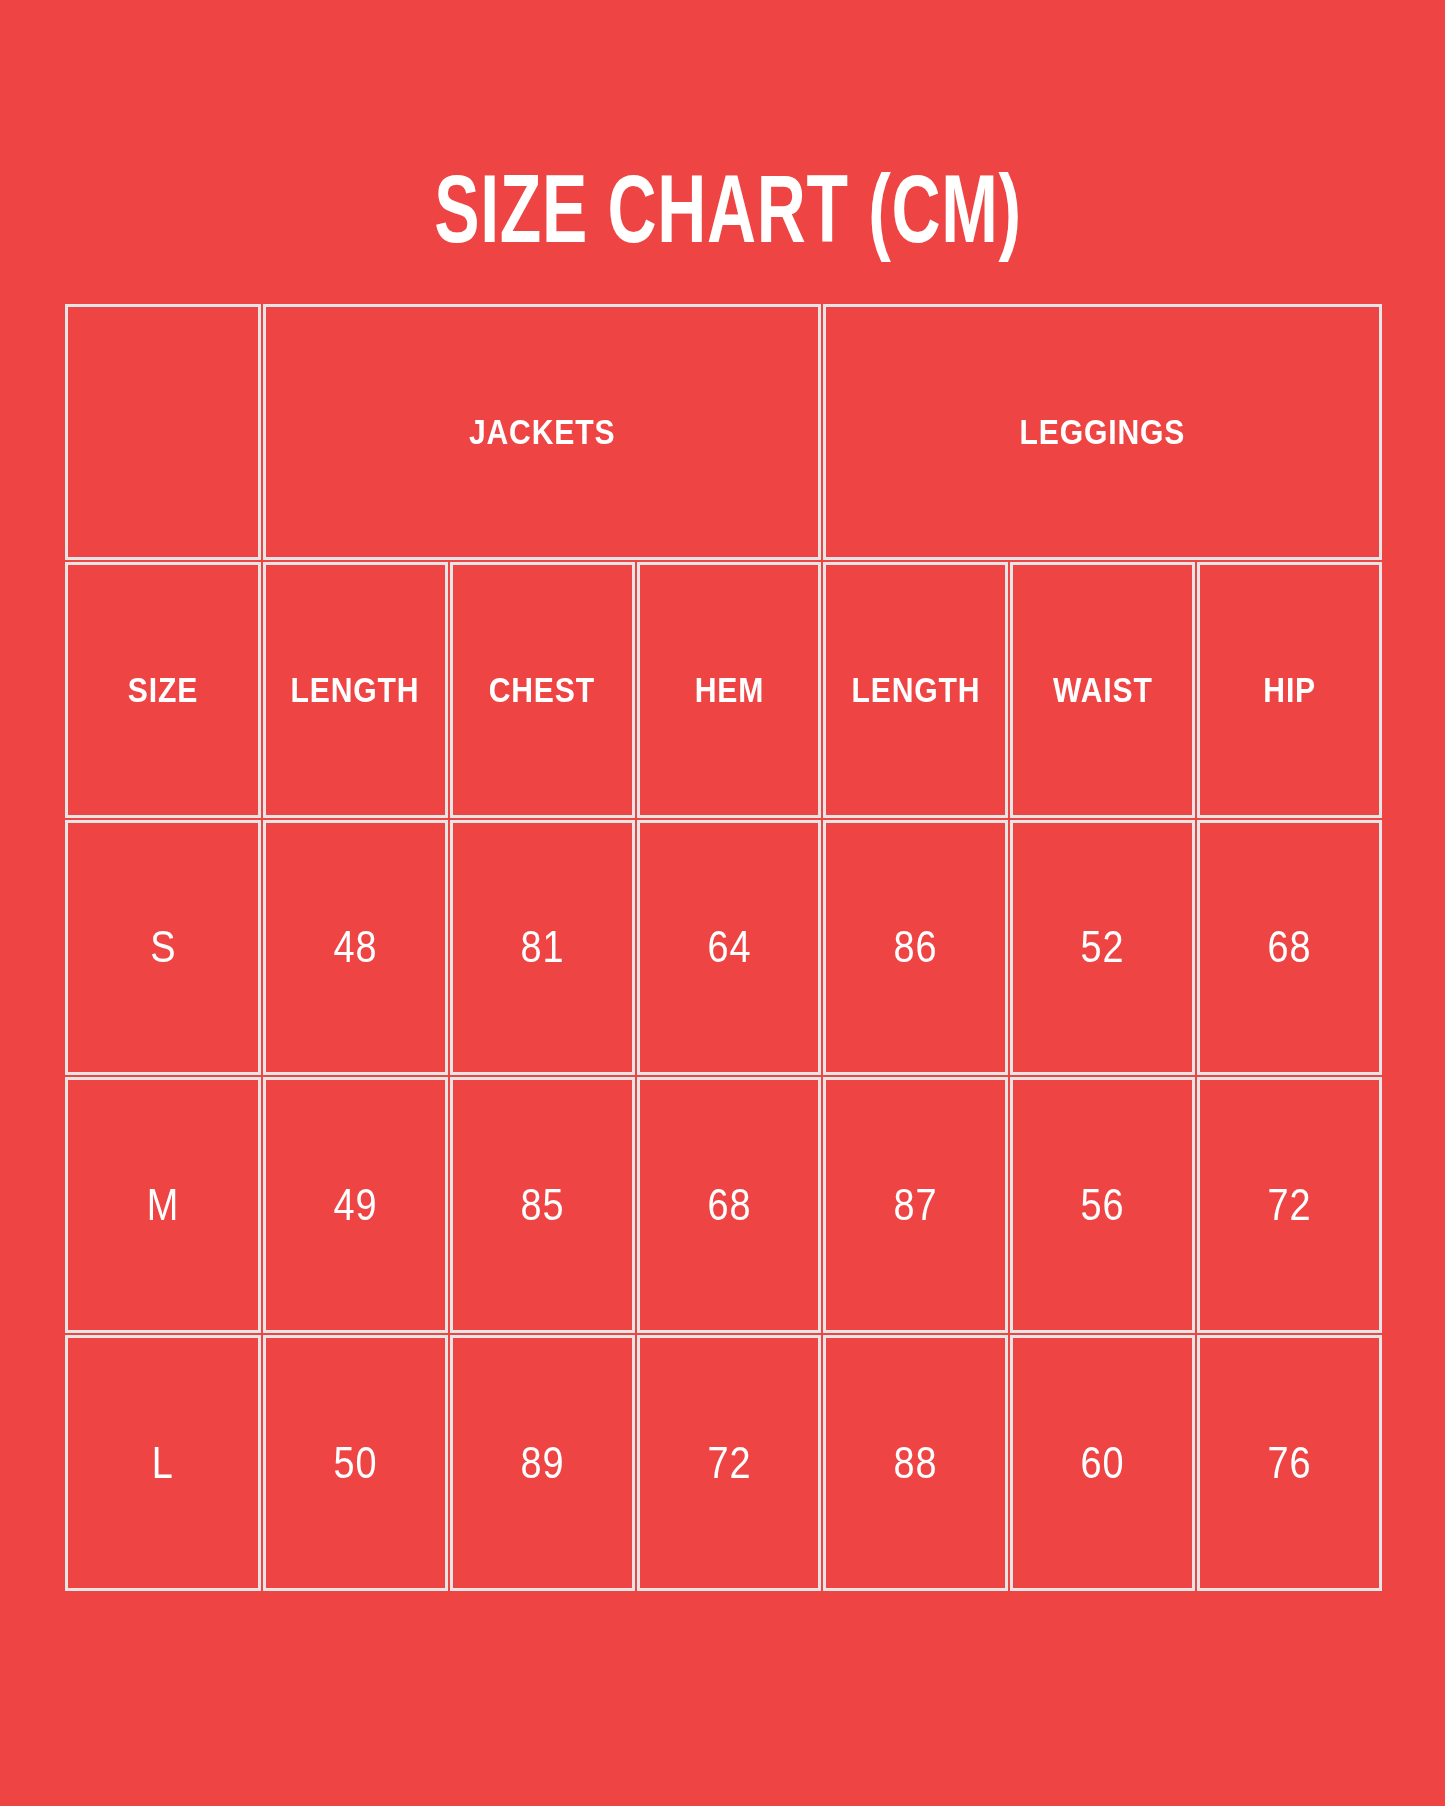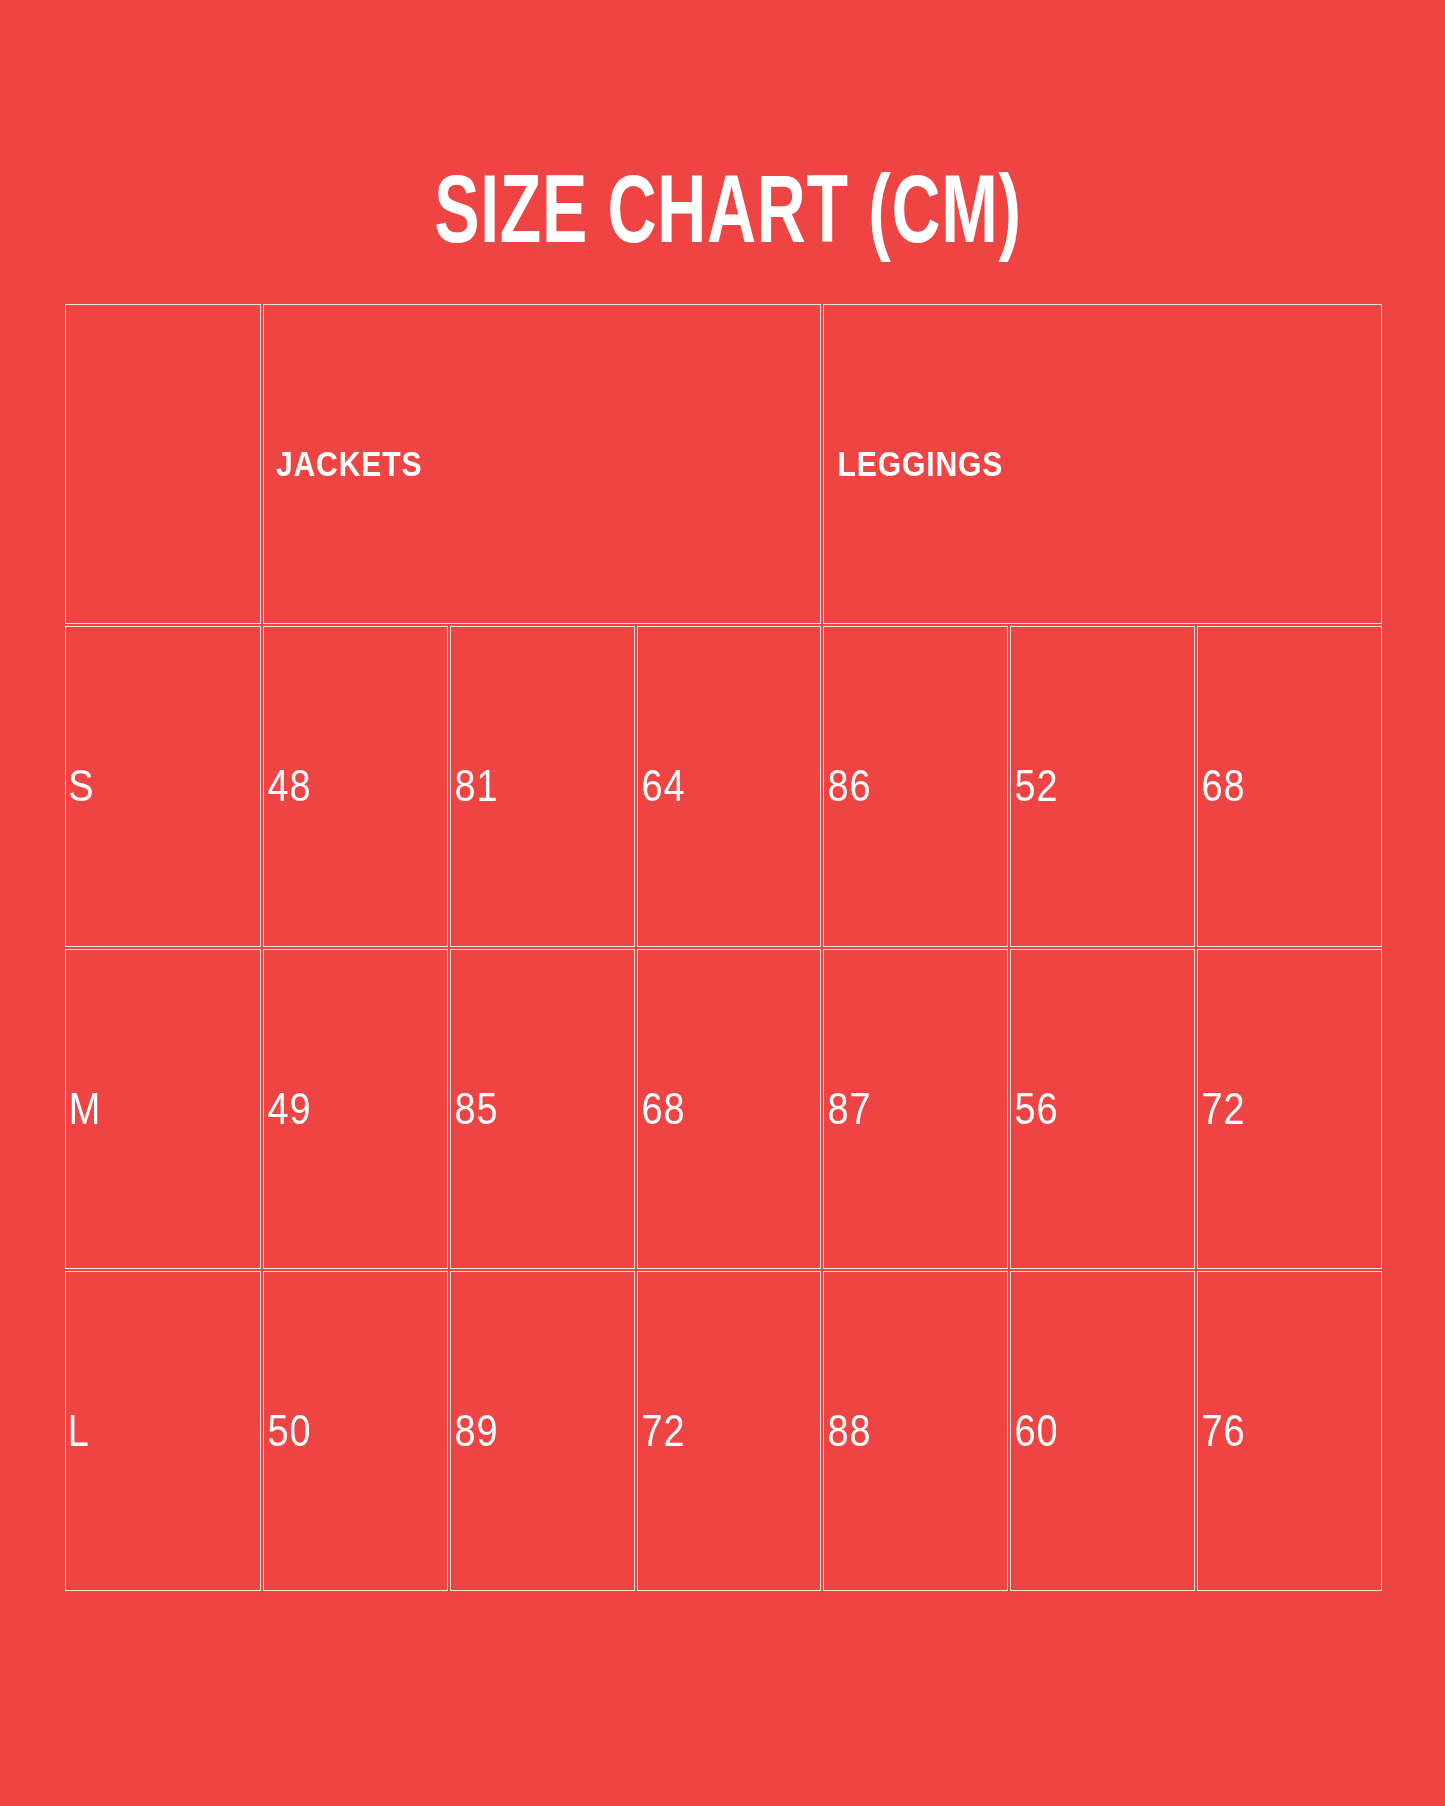--- a/index.html
+++ b/index.html
@@ -38,22 +38,23 @@
     left: 63px;
     top: 302px;
     width: 1321px;
     height: 1291px;
     border-collapse: separate;
     border-spacing: 2px;
     table-layout: fixed;
   }
   col.size-col { width: 196px; }
   table.size-table td {
-    border: 1px solid #e5e5e5;
+    border: 3px solid #e5e5e5;
     padding: 0;
+    text-align: center;
     vertical-align: middle;
     box-sizing: border-box;
     height: 207px;
     margin-top: 38px;
   }
   .group-label,
   .col-label {
     display: inline-block;
     font-weight: bold;
     font-size: 35px;
@@ -94,20 +95,43 @@
         <tr>
       <td></td>
       <td colspan="3">
         <span class="group-label">JACKETS</span>
       </td>
       <td colspan="3">
         <span class="group-label">LEGGINGS</span>
       </td>
     </tr>
 
+    <tr>
+      <td>
+        <span class="col-label">SIZE</span>
+      </td>
+      <td>
+        <span class="col-label">LENGTH</span>
+      </td>
+      <td>
+        <span class="col-label">CHEST</span>
+      </td>
+      <td>
+        <span class="col-label">HEM</span>
+      </td>
+      <td>
+        <span class="col-label">LENGTH</span>
+      </td>
+      <td>
+        <span class="col-label">WAIST</span>
+      </td>
+      <td>
+        <span class="col-label">HIP</span>
+      </td>
+    </tr>
 
     <tr>
       <td><span class="value-label">S</span></td>
       <td><span class="value-label">48</span></td>
       <td><span class="value-label">81</span></td>
       <td><span class="value-label">64</span></td>
       <td><span class="value-label">86</span></td>
       <td><span class="value-label">52</span></td>
       <td><span class="value-label">68</span></td>
     </tr>

